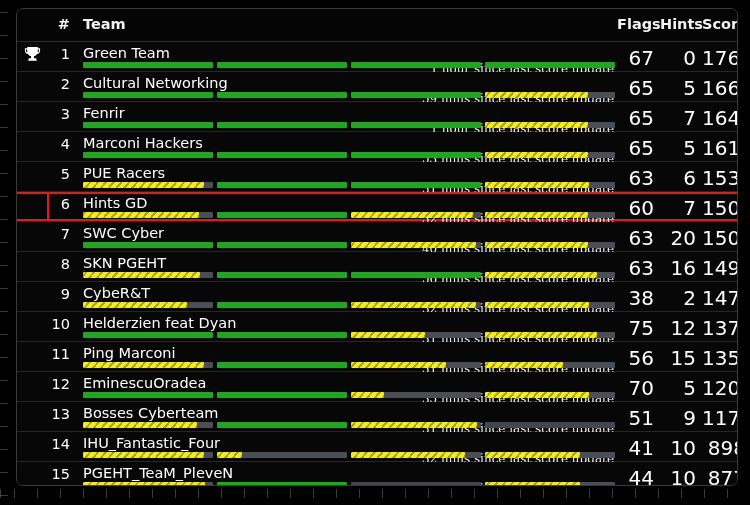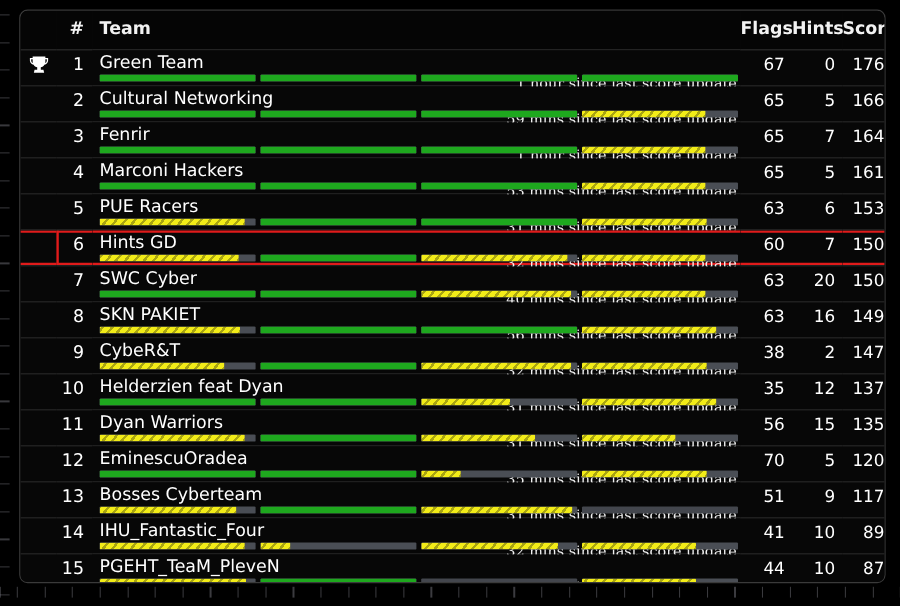--- a/index.html
+++ b/index.html
@@ -169,21 +169,21 @@
       rgba(0,0,0,0.30) 0px,
       rgba(0,0,0,0.30) 2px,
       rgba(0,0,0,0) 2px,
       rgba(0,0,0,0) 6px);
   }
 
   td.num-cell {
     text-align: right;
     padding: 4px 6px 0 0;
     color: #ffffff;
-    font-size: 14px;
+    font-size: 20px;
     white-space: nowrap;
   }
   td.score-cell { padding-right: 8px; }
 
   
   tr.highlight td {
     box-shadow: inset 0 2px 0 #e01b1b, inset 0 -2px 0 #e01b1b;
   }
   tr.highlight td:first-child { box-shadow: inset 0 2px 0 #e01b1b, inset 0 -2px 0 #e01b1b; }
   tr.highlight td.rank-cell { box-shadow: inset 0 2px 0 #e01b1b, inset 0 -2px 0 #e01b1b, inset 2px 0 0 #e01b1b; }
@@ -361,21 +361,21 @@
                 <div class="fill yellow" style="width: 79%;"></div>
               </div>
             </div></td>
           <td class="num-cell">63</td>
           <td class="num-cell">20</td>
           <td class="num-cell score-cell">1503</td>
         </tr>
         <tr>
           <td class="trophy-cell"></td>
           <td class="rank-cell">8</td>
-          <td class="team-cell"><span class="team-name">SKN PAKIET</span><span class="update-note">56 mins since last score update</span><div class="bars">
+          <td class="team-cell"><span class="team-name">SKN PGEHT</span><span class="update-note">56 mins since last score update</span><div class="bars">
               <div class="bar">
                 <div class="fill yellow" style="width: 90%;"></div>
               </div>
               <div class="bar">
                 <div class="fill green" style="width: 100%;"></div>
               </div>
               <div class="bar">
                 <div class="fill green" style="width: 100%;"></div>
               </div>
               <div class="bar">
@@ -417,28 +417,28 @@
               <div class="bar">
                 <div class="fill green" style="width: 100%;"></div>
               </div>
               <div class="bar">
                 <div class="fill yellow" style="width: 57%;"></div>
               </div>
               <div class="bar">
                 <div class="fill yellow" style="width: 86%;"></div>
               </div>
             </div></td>
-          <td class="num-cell">35</td>
+          <td class="num-cell">75</td>
           <td class="num-cell">12</td>
           <td class="num-cell score-cell">1376</td>
         </tr>
         <tr>
           <td class="trophy-cell"></td>
           <td class="rank-cell">11</td>
-          <td class="team-cell"><span class="team-name">Dyan Warriors</span><span class="update-note">31 mins since last score update</span><div class="bars">
+          <td class="team-cell"><span class="team-name">Ping Marconi</span><span class="update-note">31 mins since last score update</span><div class="bars">
               <div class="bar">
                 <div class="fill yellow" style="width: 93%;"></div>
               </div>
               <div class="bar">
                 <div class="fill green" style="width: 100%;"></div>
               </div>
               <div class="bar">
                 <div class="fill yellow" style="width: 73%;"></div>
               </div>
               <div class="bar">

